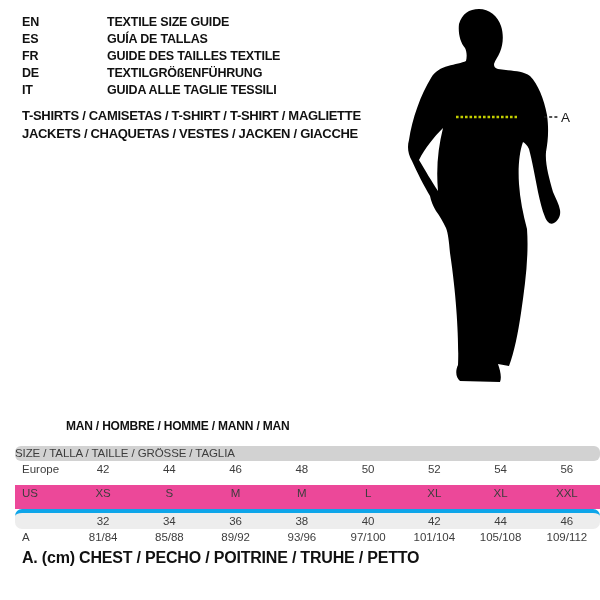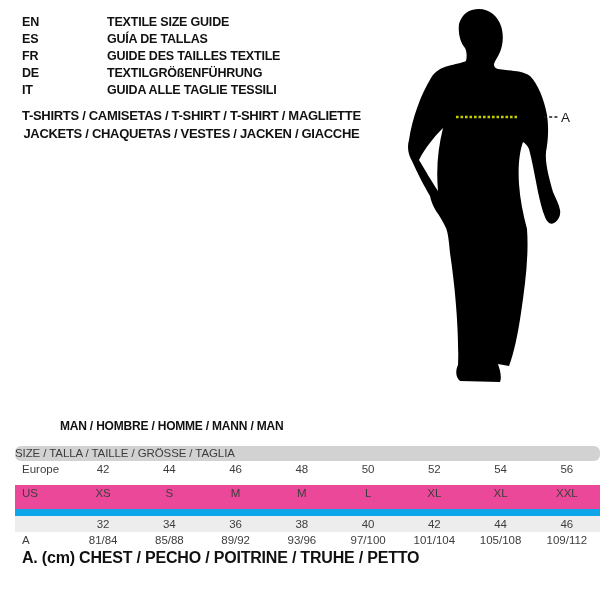--- a/index.html
+++ b/index.html
@@ -9,33 +9,33 @@
     font-family:"Liberation Sans","DejaVu Sans",sans-serif;
     color:#111;
   }
   
   .lang-block{position:absolute;left:22px;top:14px;}
   .lang-row{display:flex;line-height:17px;gap:48px;}
   .lang-code{width:37px;font-weight:bold;font-size:12.5px;letter-spacing:-0.2px;}
   .lang-label{font-weight:bold;font-size:12.5px;letter-spacing:-0.2px;white-space:nowrap;}
   
   .categories{position:absolute;left:22px;top:107px;}
-  .cat-line{font-weight:bold;font-size:13px;line-height:18px;letter-spacing:-0.3px;white-space:nowrap;text-align:center;}
+  .cat-line{font-weight:bold;font-size:13px;line-height:18px;letter-spacing:-0.3px;white-space:nowrap;}
   
   .figure-wrap{position:absolute;left:400px;top:0;width:175px;height:395px;}
   .figure-wrap svg{display:block;width:100%;height:100%;}
   .measure-letter{font-family:"Liberation Sans","DejaVu Sans",sans-serif;font-size:13.5px;fill:#1a1a1a;}
   
-  .gender{position:absolute;left:20px;top:419px;font-weight:bold;font-size:12px;letter-spacing:-0.2px;white-space:nowrap;padding-left:40px;}
+  .gender{position:absolute;left:26px;top:419px;font-weight:bold;font-size:12px;letter-spacing:-0.2px;white-space:nowrap;padding-left:40px;}
   
   .size-table{position:absolute;left:15px;top:446px;width:585px;font-size:11.5px;color:#3d3d3d;}
   .st-header{height:15px;line-height:15px;background:#d2d2d2;letter-spacing:-0.1px;border-radius:6px;}
   .st-row{display:grid;grid-template-columns:55px repeat(8,1fr);height:24px;line-height:17px;}
   .st-row.alt{background:#ec4899;}
-  .st-row.alt2{background:#ededed;border-top:7px solid #0ea5e9;height:16px;line-height:16px;}
+  .st-row.alt2{background:#ededed;border-top:4px solid #0ea5e9;height:16px;line-height:16px;border-radius:7px;}
   .st-label{text-align:left;padding-left:7px;}
   .st-cell{text-align:center;}
   
   .footnote{position:absolute;left:22px;top:549px;font-weight:bold;font-size:16px;letter-spacing:-0.2px;white-space:nowrap;}
 </style>
 </head>
 <body>
 
 <div class="lang-block">
   <div class="lang-row">

